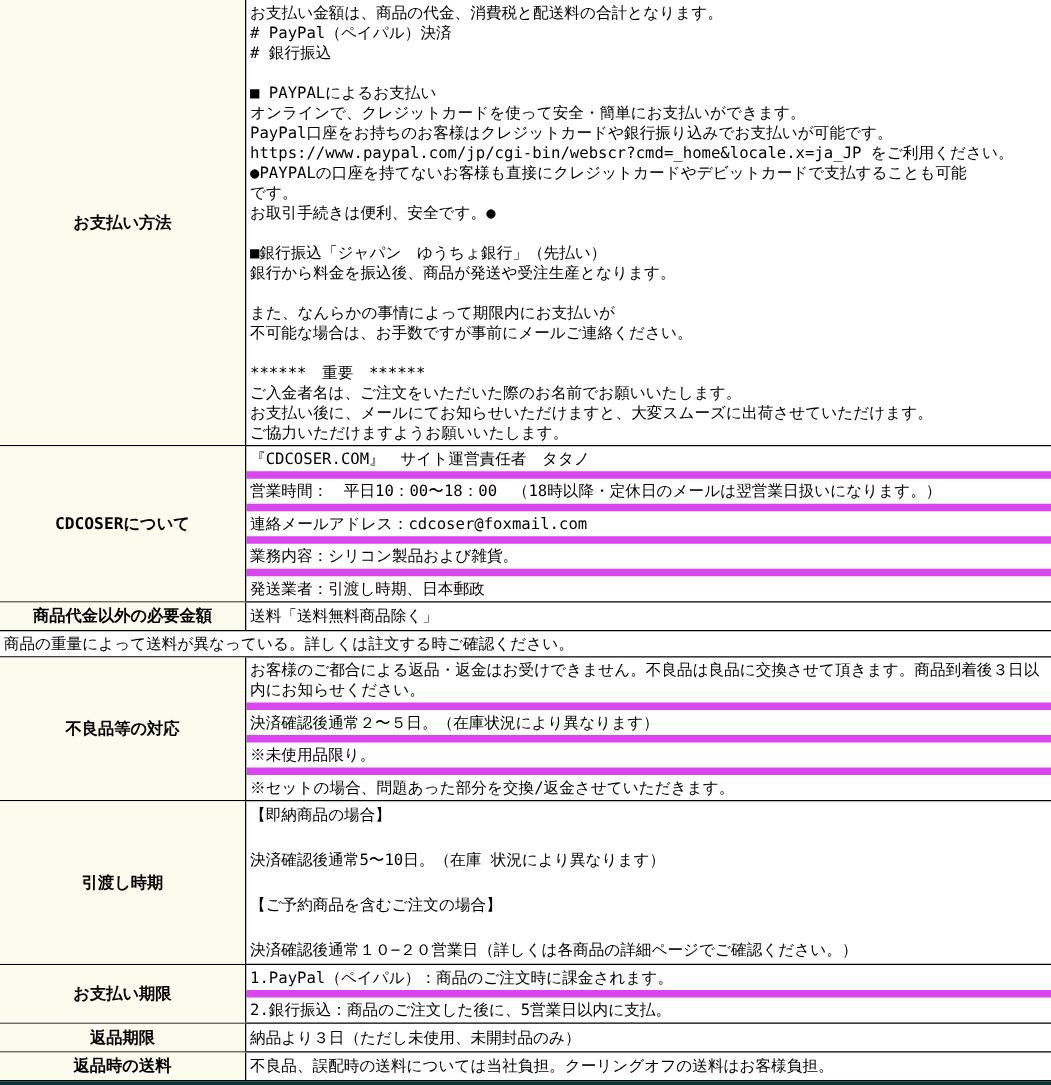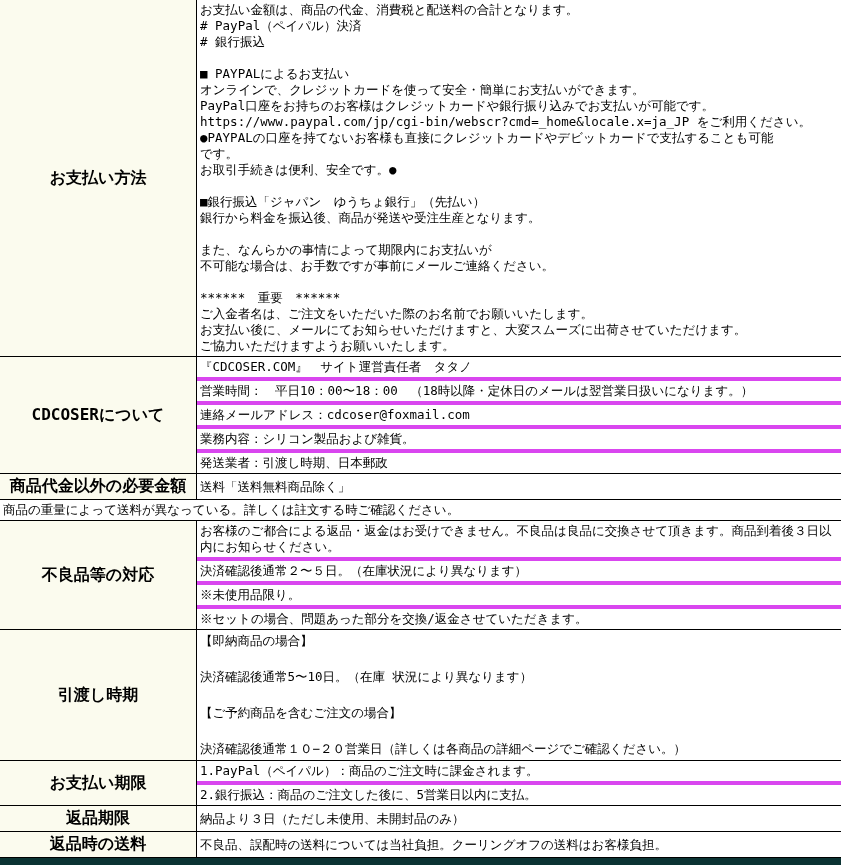--- a/index.html
+++ b/index.html
@@ -24,33 +24,33 @@
   .row-header {
     flex: 0 0 197px;
     box-sizing: border-box;
     background: #fbfbee;
     border-right: 1px solid #000000;
     display: flex;
     align-items: center;
     justify-content: center;
     text-align: center;
     font-weight: bold;
-    font-size: 16px;
+    font-size: 13px;
     padding: 2px 4px;
   }
   .row-content {
     flex: 1 1 auto;
     min-width: 0;
     display: flex;
     flex-direction: column;
     justify-content: center;
   }
   .cell {
     padding: 2px 3px;
-    border-bottom: 4px solid #d946ef;
+    border-bottom: 6px solid #d946ef;
   }
   .cell:last-child { border-bottom: 0; }
   .line {
     min-height: 16px;
     line-height: 16px;
     word-break: break-all;
   }
   .tall .line {
     min-height: 18px;
     line-height: 18px;

